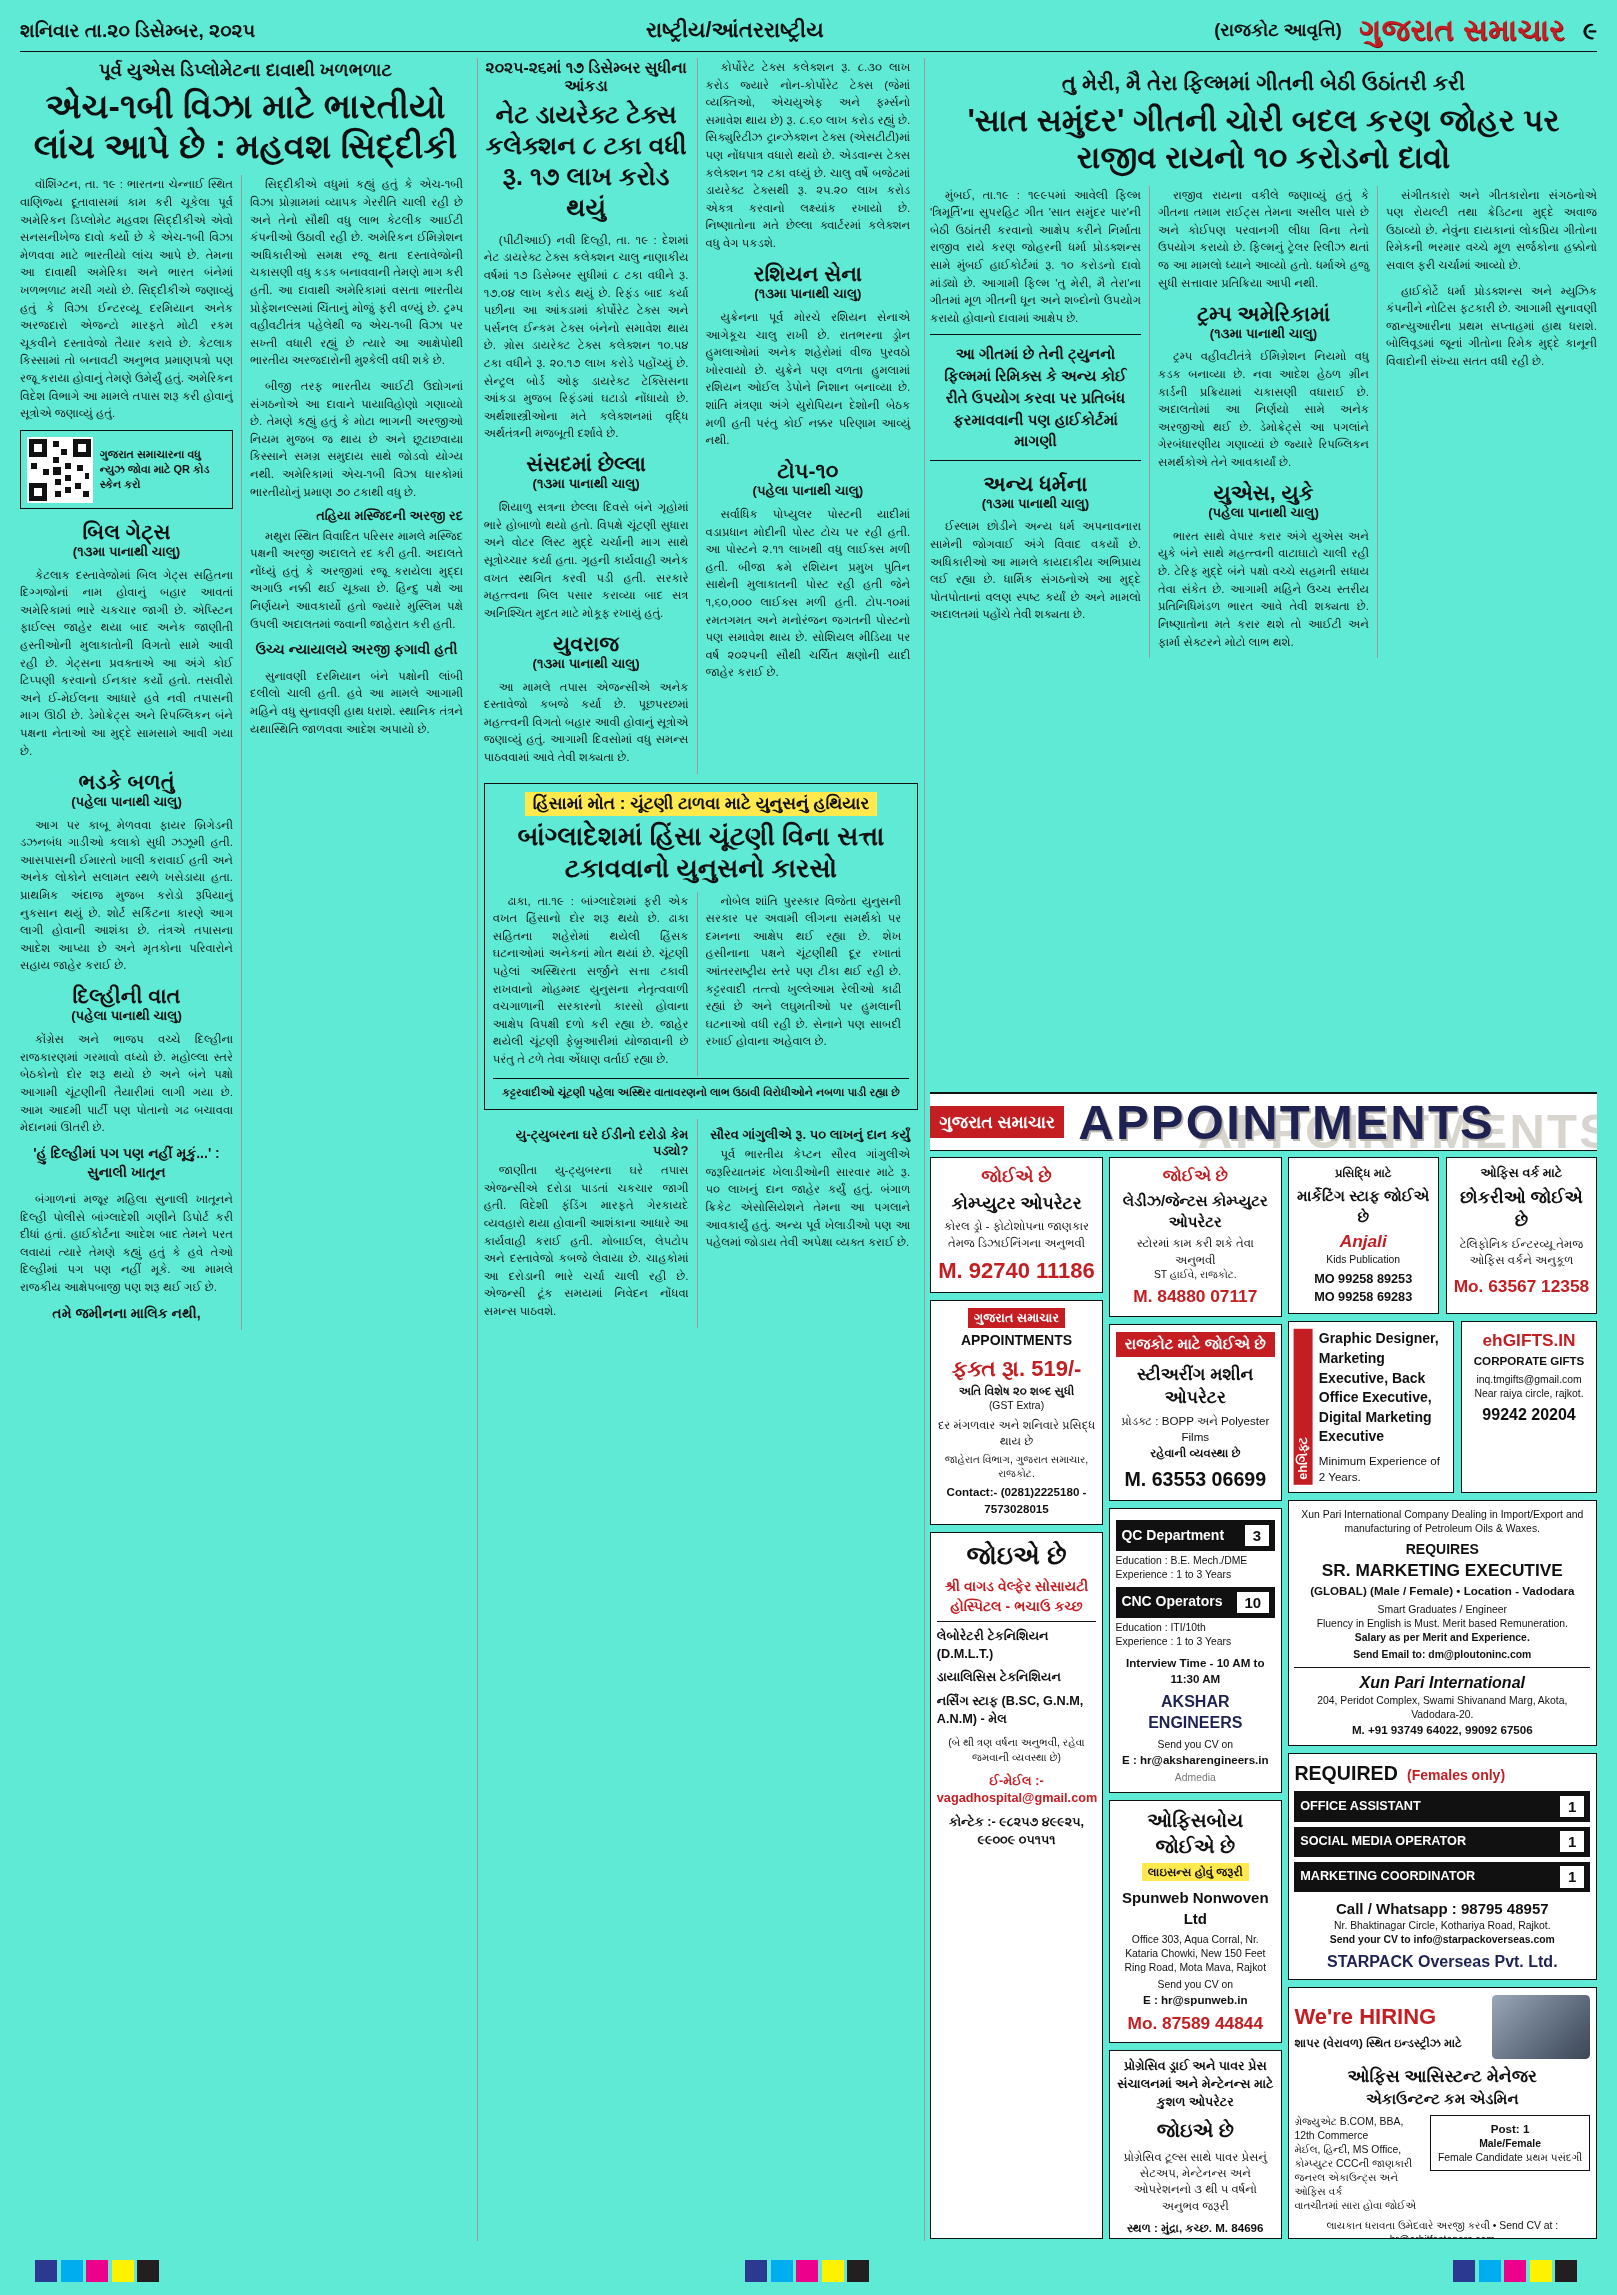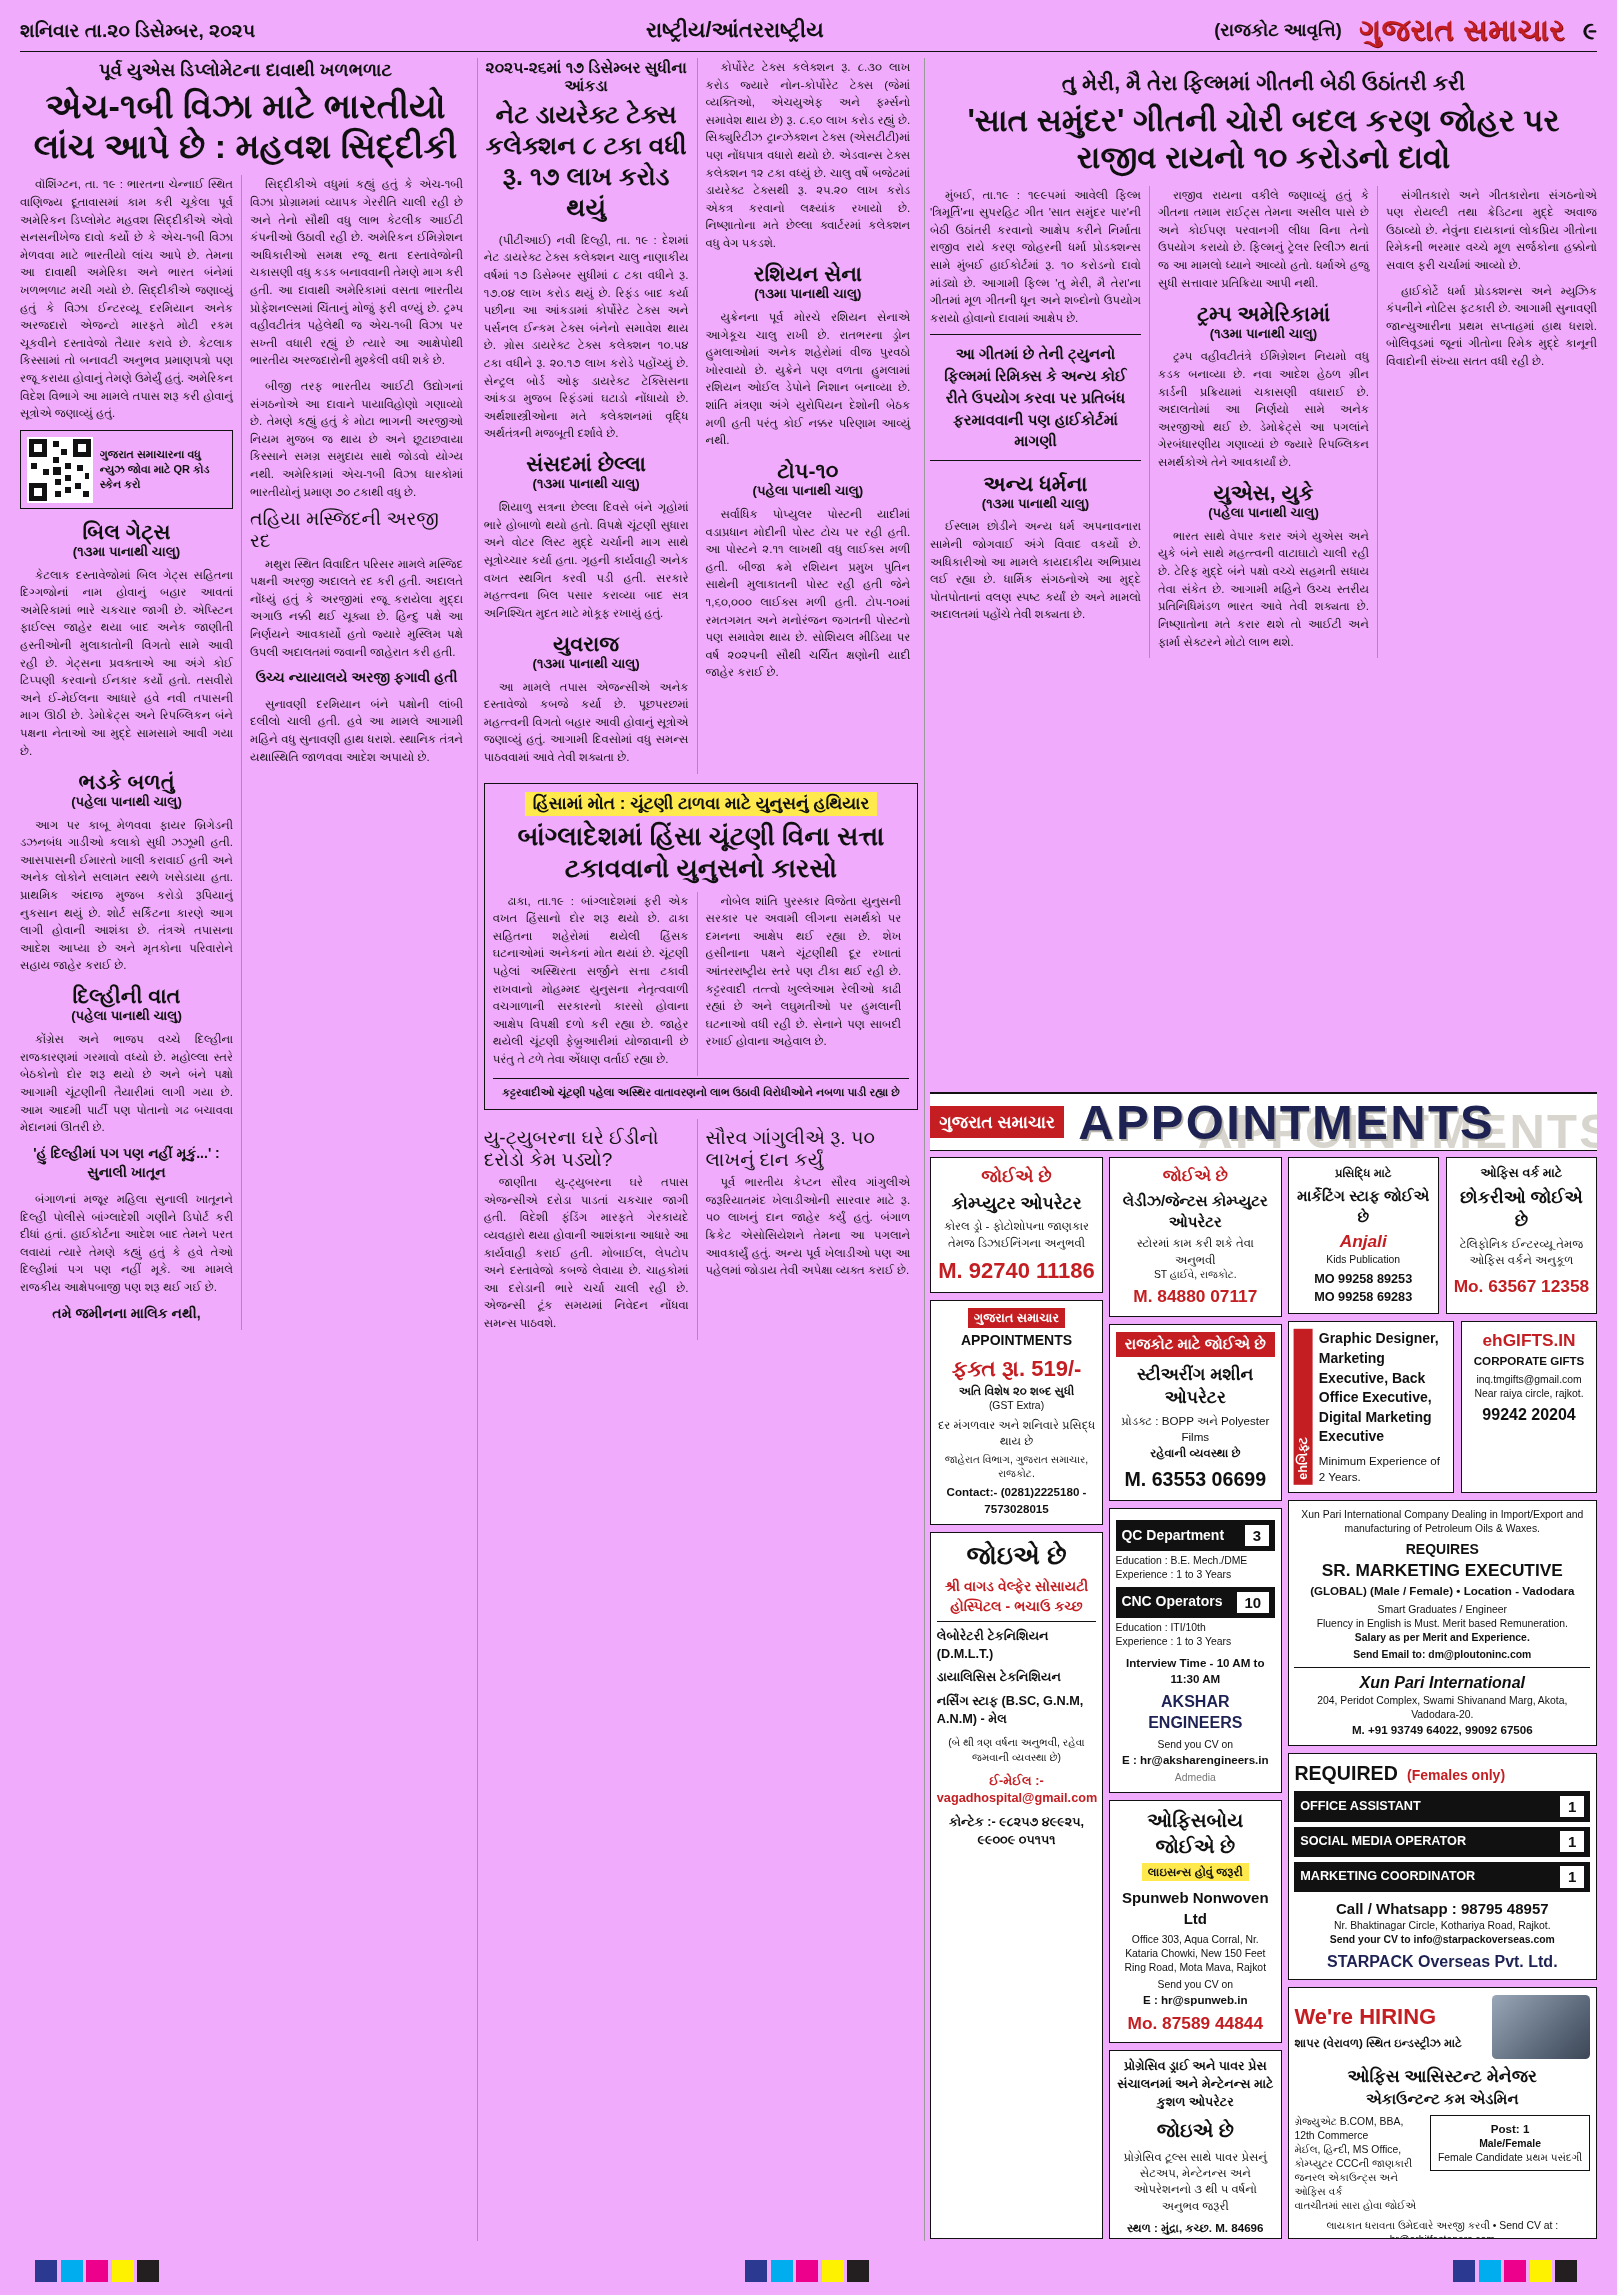--- a/index.html
+++ b/index.html
@@ -1,17 +1,17 @@
 <!DOCTYPE html>
 <html style="font-size:9.2px"><head>
 <meta charset="utf-8">
 <style>
   *{margin:0;padding:0;box-sizing:border-box;}
   html,body{background:#d9d9d9;}
-  .page{position:relative;width:1617px;height:2295px;background:#f0abfc;color:#101010;
+  .page{position:relative;width:1617px;height:2295px;background:#5eead4;color:#101010;
         font-family:"Liberation Sans","DejaVu Sans",sans-serif;overflow:hidden;}
   
   .hdr{position:absolute;left:20px;right:20px;top:14px;height:38px;display:flex;align-items:center;
        justify-content:space-between;border-bottom:1.7px solid #111;padding-bottom:3.5px;}
   .hdr .date{font-size:19px;font-weight:bold;}
   .hdr .section{font-size:21.4px;font-weight:bold;}
   .hdr-right{display:flex;align-items:center;gap:17.3px;}
   .edition{font-size:18px;font-weight:bold;}
   .masthead{font-size:30px;font-weight:800;color:#c41e22;text-shadow:0.6px 0.6px 0 #7a0c0e;letter-spacing:0.6px;}
   .pageno{font-size:24px;font-weight:bold;}
@@ -29,21 +29,21 @@
   .headline-lg{font-size:31px;line-height:1.2;font-weight:800;text-align:center;padding-bottom:9.2px;}
   .headline-md{font-size:25px;line-height:1.25;font-weight:800;text-align:center;padding-bottom:7px;}
   .cols-2{display:flex;}
   .cols-3{display:flex;}
   .ncol{flex:1;padding:0 8px;min-width:0;}
   .ncol:first-child{padding-left:0;}
   .ncol+.ncol{border-left:0.6px solid #9a9a9a;}
   .cols-3 .ncol:last-child{padding-right:0;}
   p.body{font-size:11.6px;line-height:1.52;text-align:justify;margin-bottom:8px;text-indent:15px;}
   .subhead{font-size:21px;font-weight:800;text-align:center;margin-top:10.4px;}
-  .subhead-sm{font-size:19px;font-weight:400;text-align:left;margin:8px 0 2.3px;}
+  .subhead-sm{font-size:13px;font-weight:700;text-align:right;margin:8px 0 2.3px;}
   .cont{font-size:13.3px;font-weight:bold;text-align:center;margin-bottom:5.8px;}
   .bold-line{font-size:14px;font-weight:800;text-align:center;margin:5.8px 0 7px;line-height:1.4;}
   .quote-box{border-top:1.7px solid #111;border-bottom:1.7px solid #111;padding:8px 2.3px;margin:5.8px 0 9.2px;
              font-size:15px;font-weight:800;text-align:center;line-height:1.45;}
   
   .qr-box{border:1.2px solid #111;margin:3.5px 0 9.2px;padding:5.8px;display:flex;align-items:center;gap:7px;}
   .qr-caption{font-size:11px;font-weight:bold;line-height:1.4;}
   
   .bangla-box{border:1.7px solid #111;margin:9.2px 0;padding:8px;}
   .bangla-kicker{display:inline-block;background:#ffe94d;font-size:17px;font-weight:800;padding:2.3px 8px;margin:0 auto 4.6px;}

